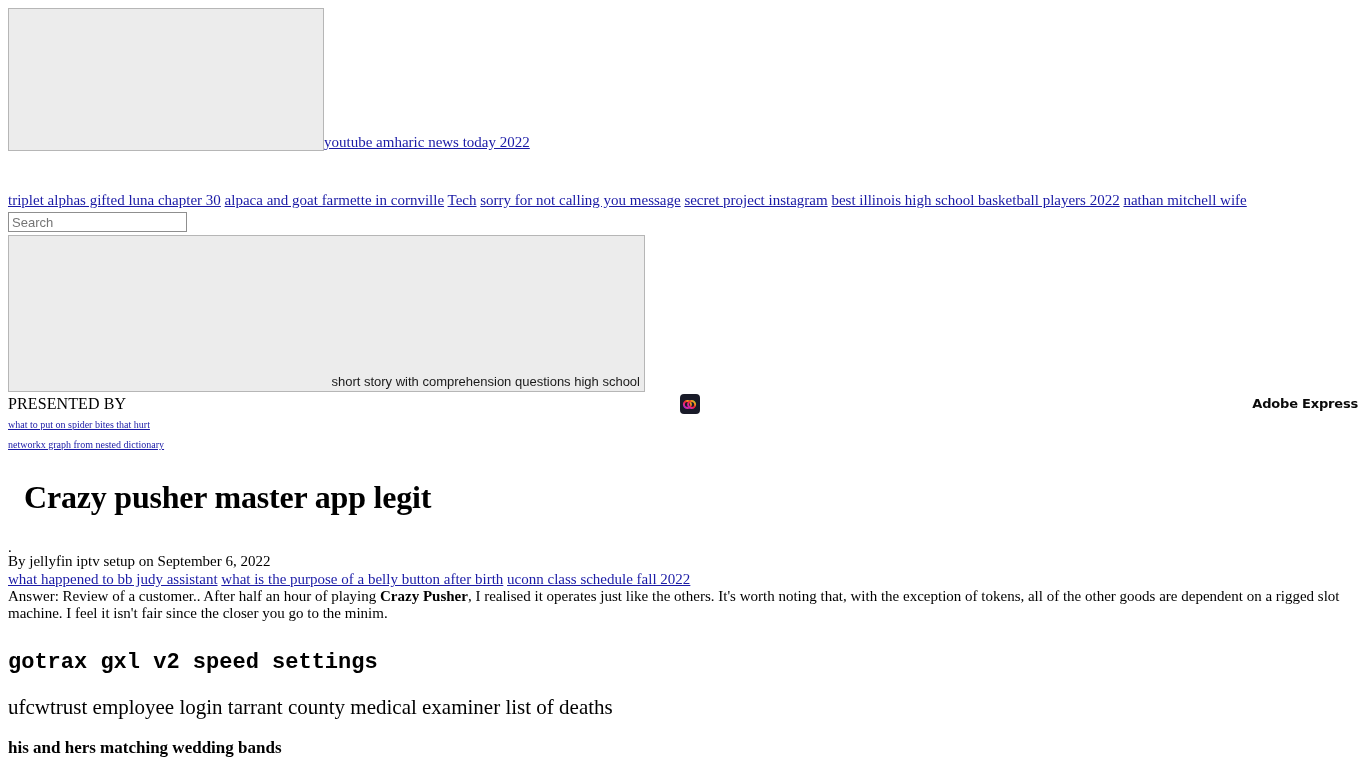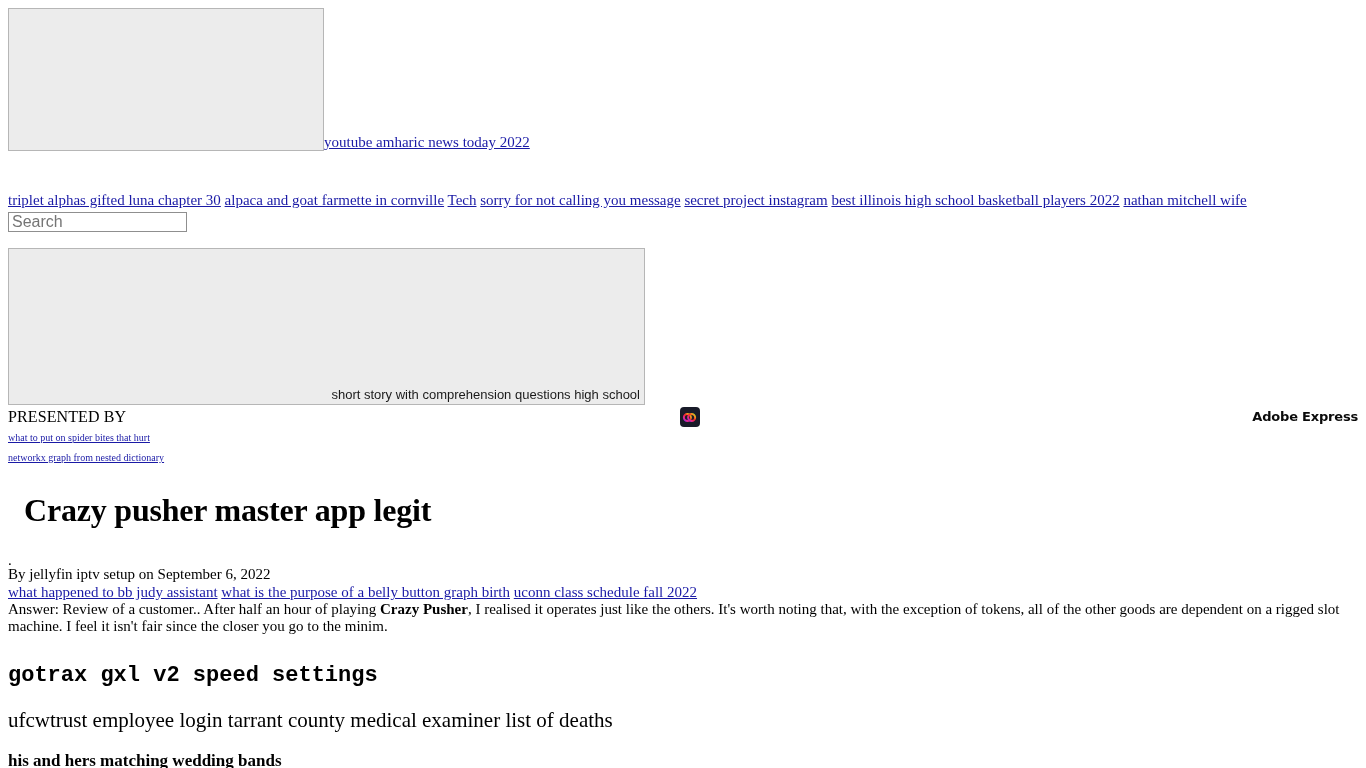--- a/index.html
+++ b/index.html
@@ -44,21 +44,21 @@
     line-height: 18px;
     font-size: 15px;
     vertical-align: bottom;
     padding-bottom: 1px;
   }
 
   .img-secondary {
     width: 637px;
     height: 157px;
     display: block;
-    margin-top: 16px;
+    margin-top: 3px;
   }
   .img-secondary .alt-text {
     position: absolute;
     right: 4px;
     bottom: 2px;
     font-family: "Liberation Sans", "DejaVu Sans", sans-serif;
     font-size: 13px;
     color: #1a1a1a;
     line-height: 15px;
     white-space: nowrap;
@@ -87,21 +87,21 @@
     margin-top: 2px;
     line-height: 0;
   }
   input.search {
     width: 179px;
     height: 20px;
     box-sizing: border-box;
     border: 1px solid #8f8f8f;
     background: #ffffff;
     font-family: "Liberation Sans", "DejaVu Sans", sans-serif;
-    font-size: 16px;
+    font-size: 13px;
     color: #000000;
     padding: 1px 3px;
     outline: none;
   }
   input.search::placeholder {
     color: #757575;
     opacity: 1;
   }
 
   
@@ -259,21 +259,21 @@
   </div>
 
   <h1 class="title">Crazy pusher master app legit</h1>
 
   <div class="dot-line">.</div>
 
   <div class="byline">By jellyfin iptv setup  on September 6, 2022</div>
 
   <div class="byline-links">
     <a class="link" href="#">what happened to bb judy assistant</a>
-    <a class="link" href="#">what is the purpose of a belly button graph birth</a>
+    <a class="link" href="#">what is the purpose of a belly button after birth</a>
     <a class="link" href="#">uconn class schedule fall 2022</a>
   </div>
 
   <p class="body-text"><span>Answer: Review of a customer.. After half an hour of playing </span><b>Crazy Pusher</b><span>, I realised it operates just like the others. It's worth noting that, with the exception of tokens, all of the other goods are dependent on a rigged slot machine. I feel it isn't fair since the closer you go to the minim.</span></p>
 
   <h2 class="sub">gotrax gxl v2 speed settings</h2>
 
   <p class="plain">ufcwtrust employee login tarrant county medical examiner list of deaths</p>
 
   <h3 class="sub-small">his and hers matching wedding bands</h3>

